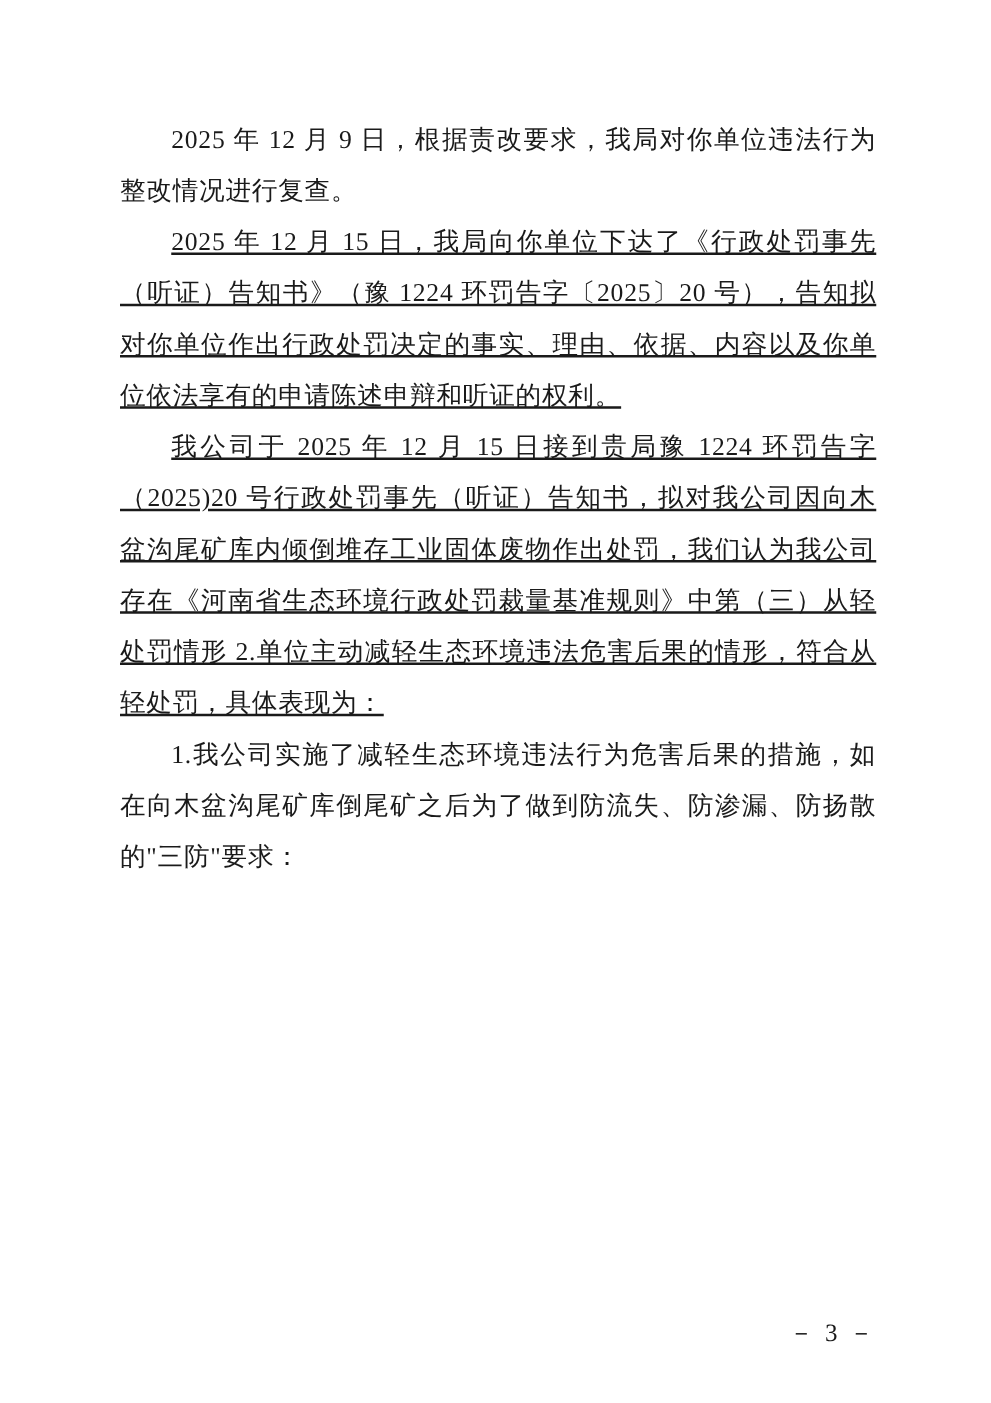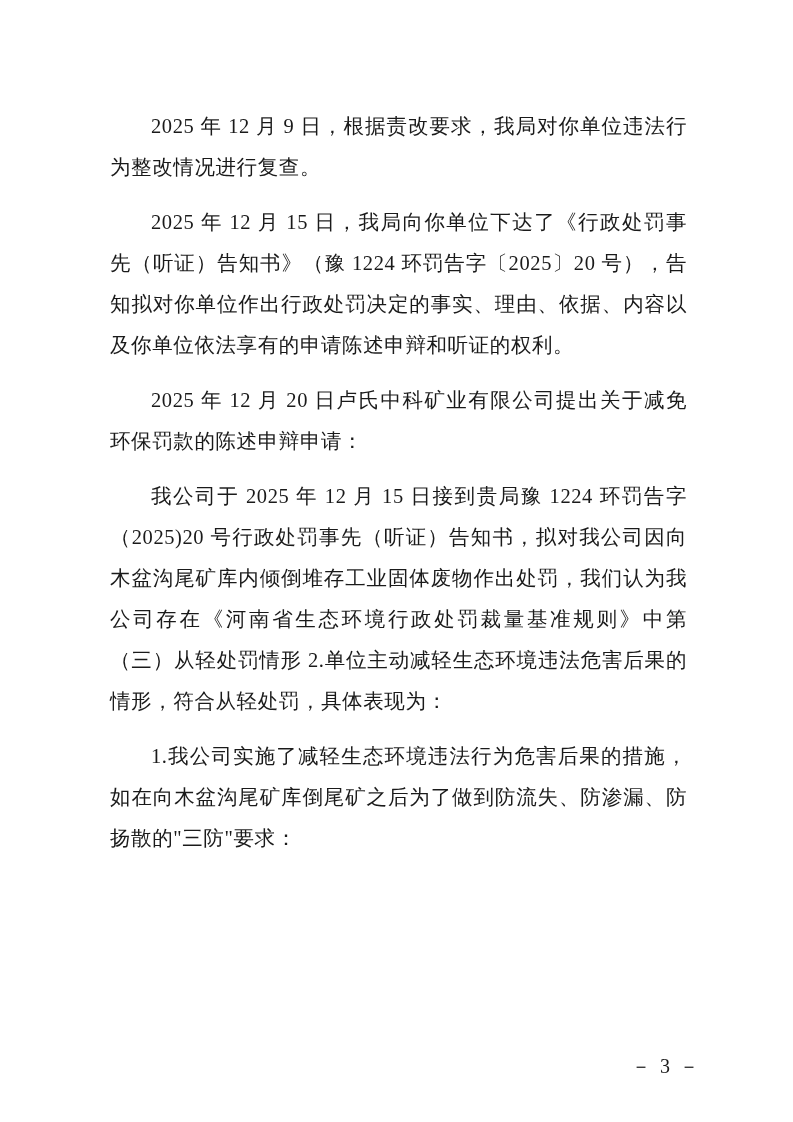--- a/index.html
+++ b/index.html
@@ -21,27 +21,28 @@
     left: 96px;
     top: 92px;
     width: 605px;
   }
   .para {
     font-family: "Liberation Serif", "DejaVu Serif", serif;
     font-size: 20.5px;
     line-height: 41px;
     color: #1a1a1a;
     text-indent: 2em;
-    margin: 14px;
+    margin: 0;
     text-align: justify;
     text-justify: inter-ideograph;
     letter-spacing: 0.6px;
   }
   .para.justified-spread {
     text-align: justify;
+    text-decoration: underline;
   }
   .para.indent-half {
     text-indent: 2.2em;
   }
   .page-number {
     position: absolute;
     right: 92px;
     bottom: 42px;
     font-family: "Liberation Serif", "DejaVu Serif", serif;
     font-size: 20px;
@@ -49,18 +50,17 @@
     letter-spacing: 2px;
   }
 </style>
 </head>
 <body>
 
 <div class="page">
   <div class="content">
     <p class="para">2025 年 12 月 9 日，根据责改要求，我局对你单位违法行为整改情况进行复查。</p>
     <p class="para justified-spread">2025 年 12 月 15 日，我局向你单位下达了《行政处罚事先（听证）告知书》（豫 1224 环罚告字〔2025〕20 号），告知拟对你单位作出行政处罚决定的事实、理由、依据、内容以及你单位依法享有的申请陈述申辩和听证的权利。</p>
-    <p class="para">2025 年 12 月 20 日卢氏中科矿业有限公司提出关于减免环保罚款的陈述申辩申请：</p>
     <p class="para justified-spread">我公司于 2025 年 12 月 15 日接到贵局豫 1224 环罚告字（2025)20 号行政处罚事先（听证）告知书，拟对我公司因向木盆沟尾矿库内倾倒堆存工业固体废物作出处罚，我们认为我公司存在《河南省生态环境行政处罚裁量基准规则》中第（三）从轻处罚情形 2.单位主动减轻生态环境违法危害后果的情形，符合从轻处罚，具体表现为：</p>
     <p class="para">1.我公司实施了减轻生态环境违法行为危害后果的措施，如在向木盆沟尾矿库倒尾矿之后为了做到防流失、防渗漏、防扬散的"三防"要求：</p>
   </div>
   <div class="page-number">－ 3 －</div>
 </div>
 
 </body></html>

